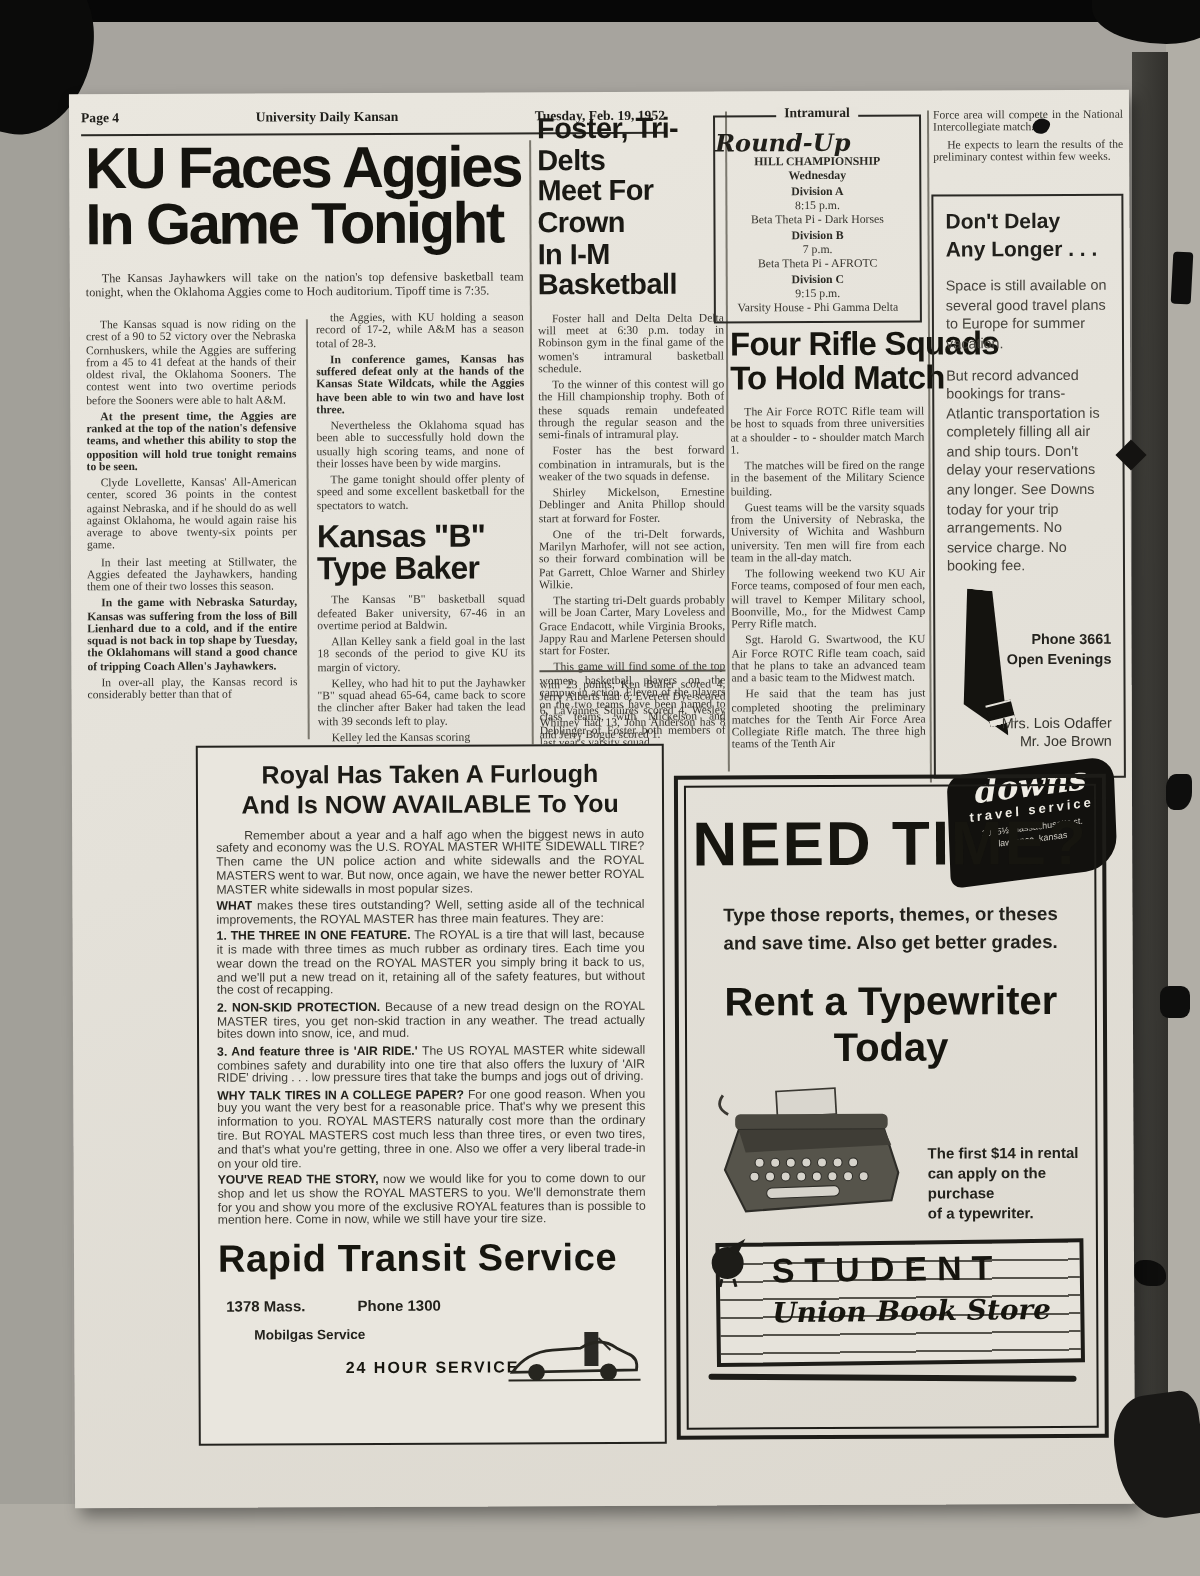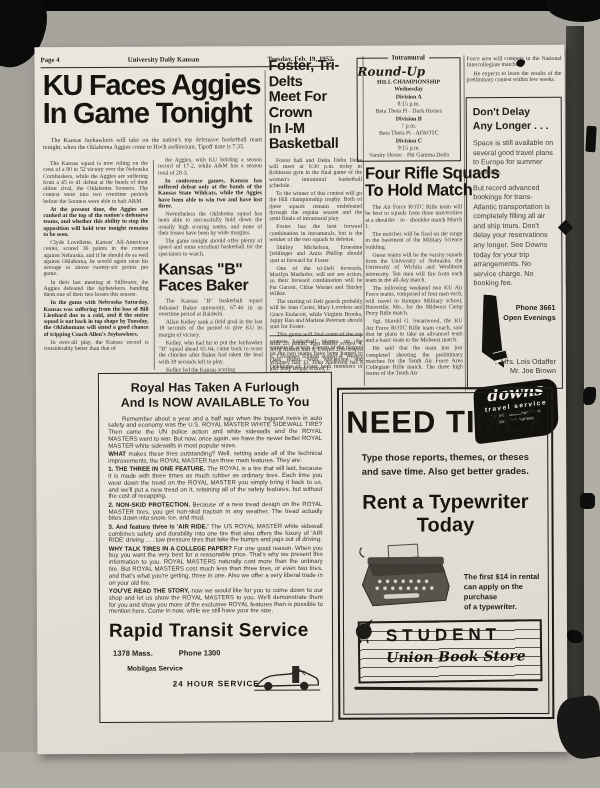--- a/index.html
+++ b/index.html
@@ -60,21 +60,21 @@
   .rifle-cont{left:432px;top:10px;width:95px;}
   
   .delay-box{left:431px;top:52px;width:96px;height:292px;border:1.5px solid #2a2925;box-sizing:border-box;padding:7px 6px;}
   .delay-title{font:bold 10.5px/1.3 "Liberation Sans",sans-serif;color:#21201c;}
   .delay-p{font:7.2px/1.33 "Liberation Sans",sans-serif;color:#45423b;margin:6px 0 0 0;}
   .downs{position:relative;height:146px;margin-top:5px;}
   .beam{position:absolute;left:0;top:2px;width:34px;height:74px;background:#14130f;
         clip-path:polygon(18% 0,55% 0,100% 96%,30% 78%);transform:rotate(6deg);}
   .suitcase{position:absolute;left:20px;top:58px;width:13px;height:10px;background:#14130f;transform:rotate(-14deg);
             border-top:1.5px solid #e7e4dc;box-shadow:inset 0 -3px 0 #e7e4dc,inset 0 -4.5px 0 #14130f;}
-  .downs-phone{position:absolute;right:0;top:10px;text-align:right;font:bold 7.2px/1.4 "Liberation Sans",sans-serif;color:#23221d;margin-left:27px;}
+  .downs-phone{position:absolute;right:0;top:22px;text-align:right;font:bold 7.2px/1.4 "Liberation Sans",sans-serif;color:#23221d;margin-left:27px;}
   .downs-contacts{position:absolute;right:0;top:64px;text-align:right;font:7.2px/1.3 "Liberation Sans",sans-serif;color:#35332d;}
   .downs-blob{position:absolute;left:0;bottom:0;width:84px;height:56px;background:#12110e;
               border-radius:8px 12px 16px 6px;transform:rotate(-7deg) skewX(-5deg);text-align:center;padding-top:2px;box-sizing:border-box;}
   .downs-name{font:bold italic 16px/1 "DejaVu Serif",serif;color:#efece4;}
   .downs-sub{font:bold 6.5px "Liberation Sans",sans-serif;letter-spacing:1.5px;color:#efece4;margin-top:1px;}
   .downs-addr{font:4.5px/1.3 "Liberation Sans",sans-serif;color:#cfccc3;margin-top:2px;}
   
   .royal-box{left:62px;top:326px;width:234px;height:350px;border:1.5px solid #23221e;box-sizing:border-box;
              background:#e9e6de;padding:7px 9px 5px 9px;}
   .royal-head{font:bold 12.5px/1.22 "Liberation Sans",sans-serif;text-align:center;color:#1c1b16;margin-bottom:4px;}
@@ -137,21 +137,21 @@
     <p class="np">In over-all play, the Kansas record is considerably better than that of</p>
   </div>
 
   <div class="abs col ku-c2">
     <p class="np">the Aggies, with KU holding a season record of 17-2, while A&amp;M has a season total of 28-3.</p>
     <p class="np b">In conference games, Kansas has suffered defeat only at the hands of the Kansas State Wildcats, while the Aggies have been able to win two and have lost three.</p>
     <p class="np">Nevertheless the Oklahoma squad has been able to successfully hold down the usually high scoring teams, and none of their losses have been by wide margins.</p>
     <p class="np">The game tonight should offer plenty of speed and some excellent basketball for the spectators to watch.</p>
     <div class="sub-head">
       <div>Kansas "B"</div>
-      <div>Faces Baker</div>
+      <div>Type Baker</div>
     </div>
     <p class="np">The Kansas "B" basketball squad defeated Baker university, 67-46 in an overtime period at Baldwin.</p>
     <p class="np">Allan Kelley sank a field goal in the last 18 seconds of the period to give KU its margin of victory.</p>
     <p class="np">Kelley, who had hit to put the Jayhawker "B" squad ahead 65-64, came back to score the clincher after Baker had taken the lead with 39 seconds left to play.</p>
     <p class="np">Kelley led the Kansas scoring</p>
   </div>
 
   <div class="abs vrule vr1"></div>
   <div class="abs vrule vr2"></div>
   <div class="abs vrule vr3"></div>

